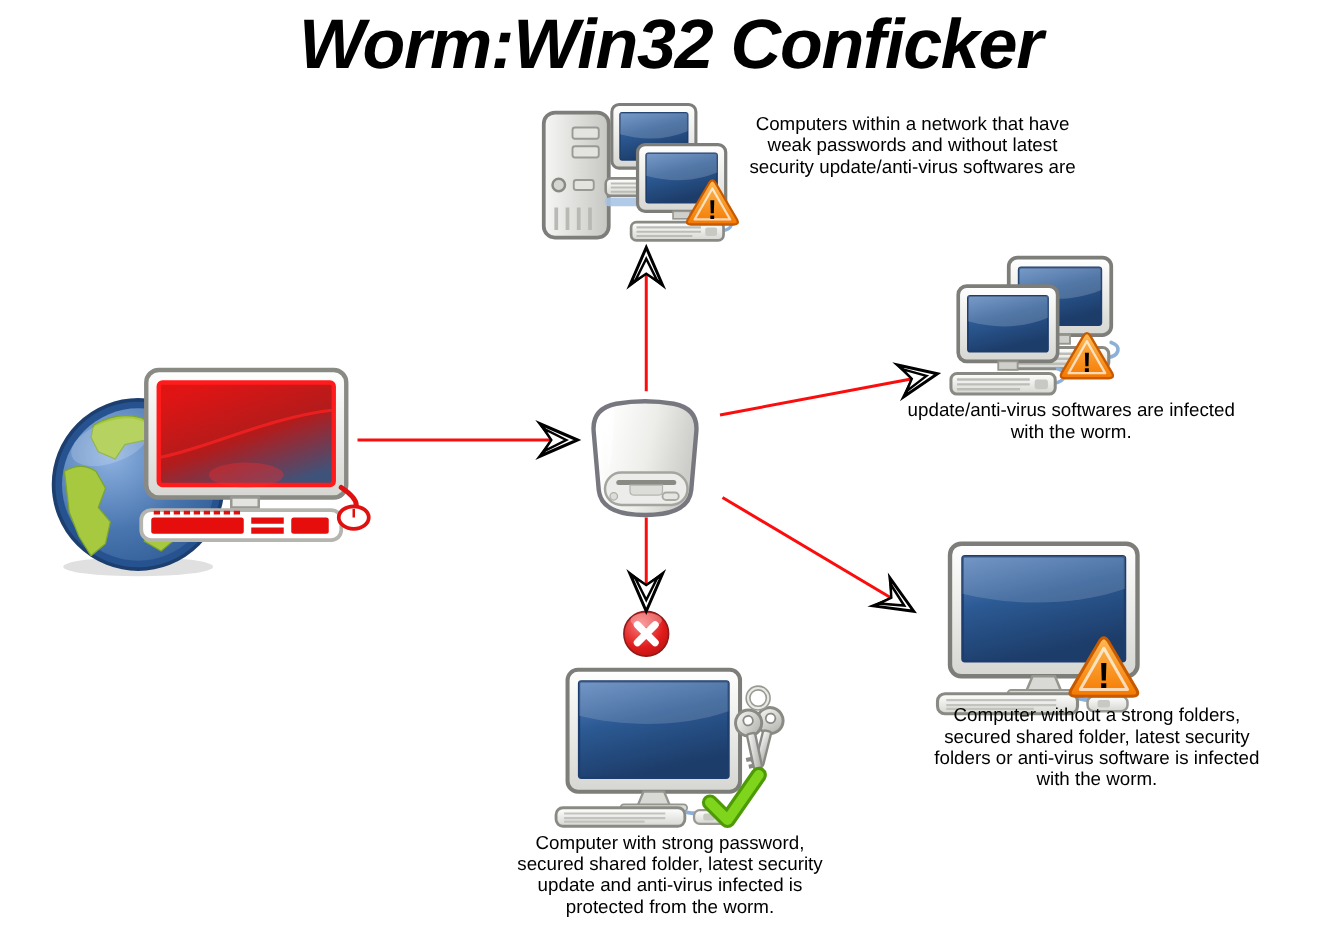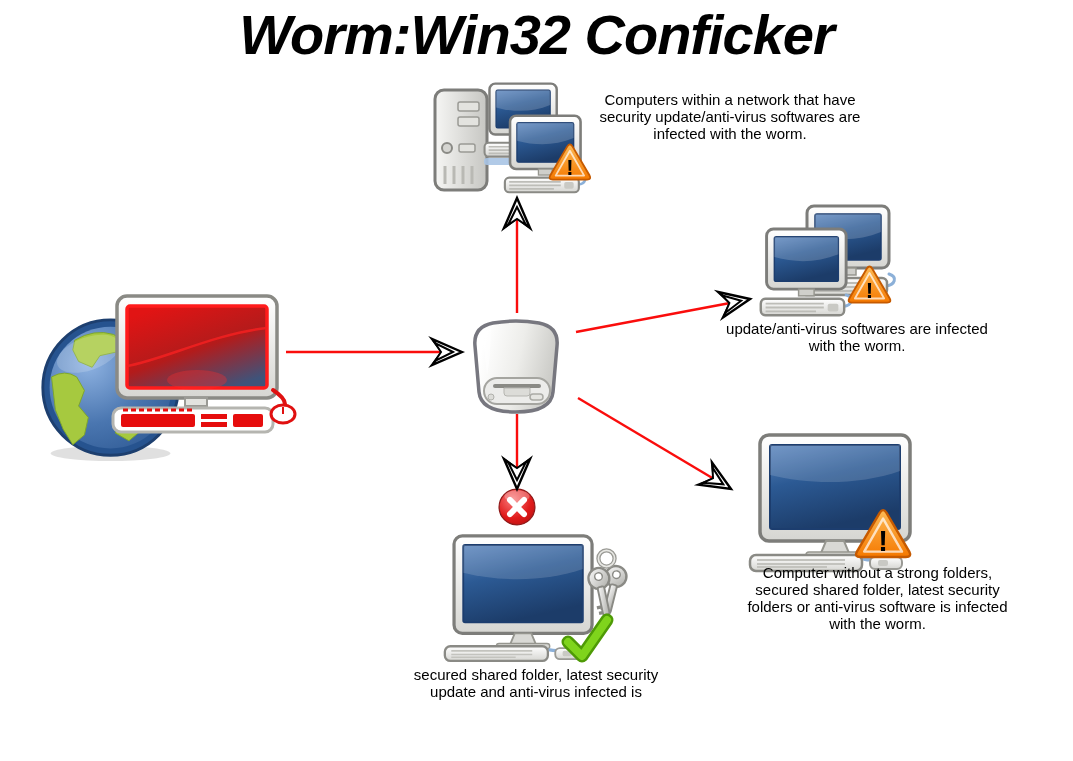--- a/index.html
+++ b/index.html
@@ -192,22 +192,22 @@
       <use href="#sym-pc" transform="translate(70,30) scale(0.86)"></use>
       <g transform="translate(120,58) scale(0.73)">
         <use href="#sym-warning"></use>
         <text class="warn-mark" x="30" y="45" font-size="30" text-anchor="middle" fill="#000000">!</text>
       </g>
     </svg>
   </div>
 
   <div class="caption" style="left:565px;top:91px;width:330px">
     <div>Computers within a network that have</div>
+    <div>weak passwords and without latest</div>
     <div>security update/anti-virus softwares are</div>
-    <div>infected with the worm.</div>
   </div>
 
   <div class="node" style="left:755px;top:202px;width:155px;height:120px">
     <svg viewBox="0 0 155 120">
       <use href="#sym-pc" transform="translate(38,2)"></use>
       <use href="#sym-pc" transform="translate(-2,25) scale(0.97)"></use>
       <g transform="translate(92,62) scale(0.75)">
         <use href="#sym-warning"></use>
         <text class="warn-mark" x="30" y="45" font-size="30" text-anchor="middle" fill="#000000">!</text>
       </g>
@@ -240,22 +240,24 @@
 
   <div class="node" style="left:443px;top:534px;width:210px;height:132px">
     <svg viewBox="0 0 210 132">
       <use href="#sym-bigpc" transform="scale(0.92)"></use>
       <use href="#sym-keys" transform="translate(135,14) scale(0.95)"></use>
       <use href="#sym-check" transform="translate(118,78)"></use>
     </svg>
   </div>
 
   <div class="caption" style="left:386px;top:666px;width:300px">
+    <div>Computer with strong password,</div>
     <div>secured shared folder, latest security</div>
     <div>update and anti-virus infected is</div>
+    <div>protected from the worm.</div>
   </div>
 
   <div class="node" style="left:748px;top:433px;width:175px;height:136px">
     <svg viewBox="0 0 175 136">
       <use href="#sym-bigpc"></use>
       <g transform="translate(106,74) scale(0.97)">
         <use href="#sym-warning"></use>
         <text class="warn-mark" x="30" y="45" font-size="30" text-anchor="middle" fill="#000000">!</text>
       </g>
     </svg>

